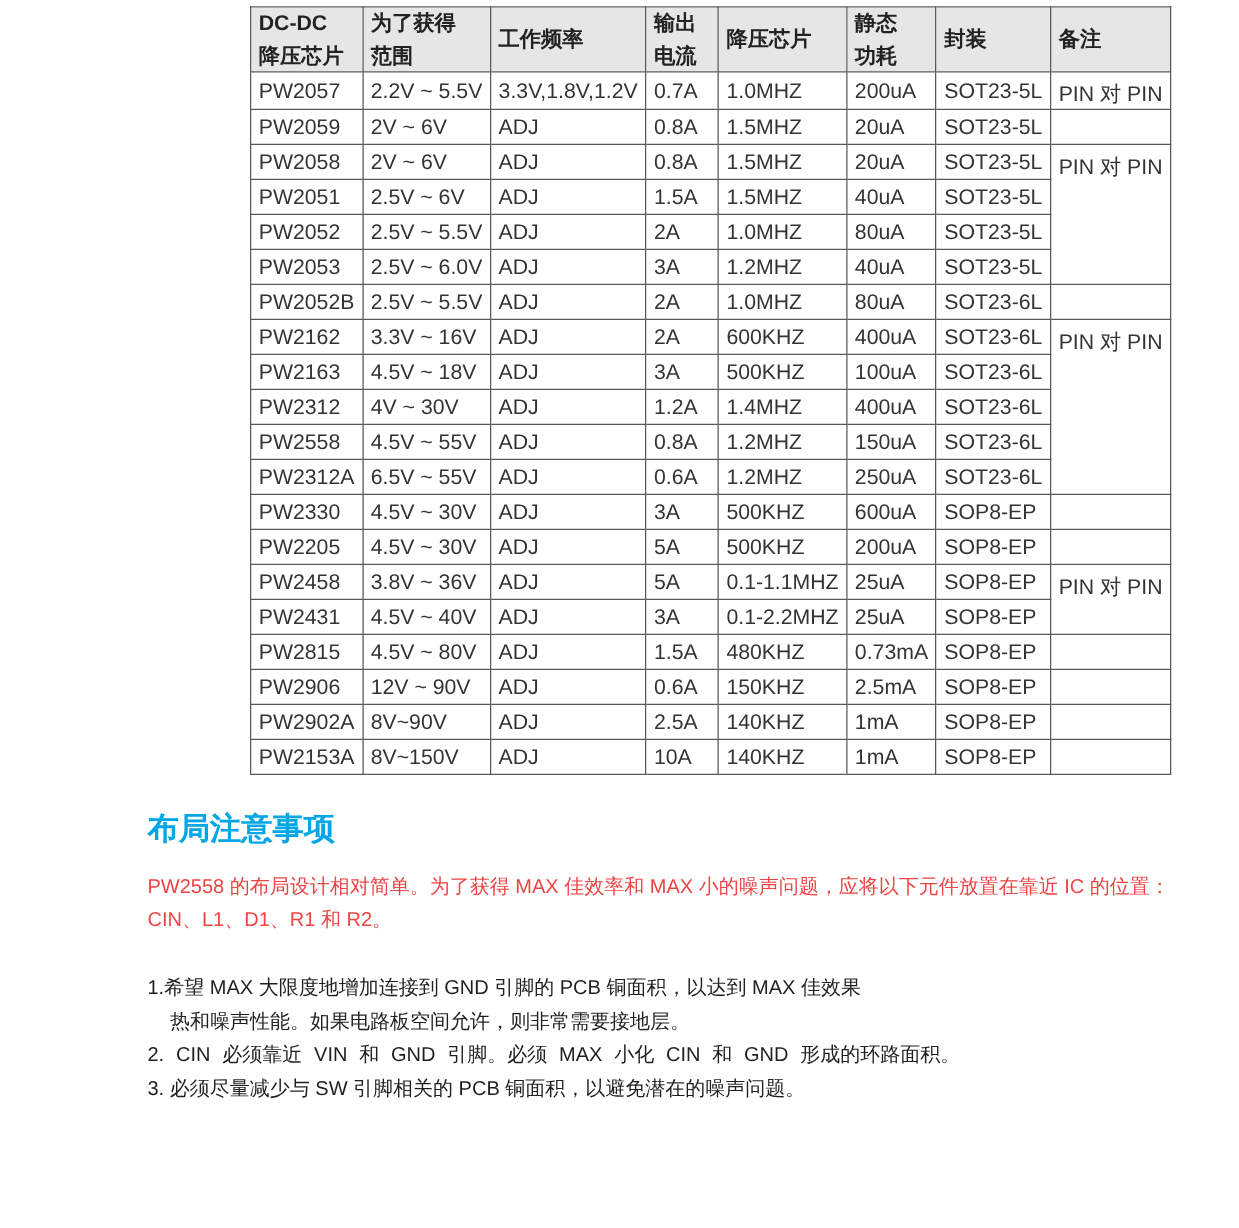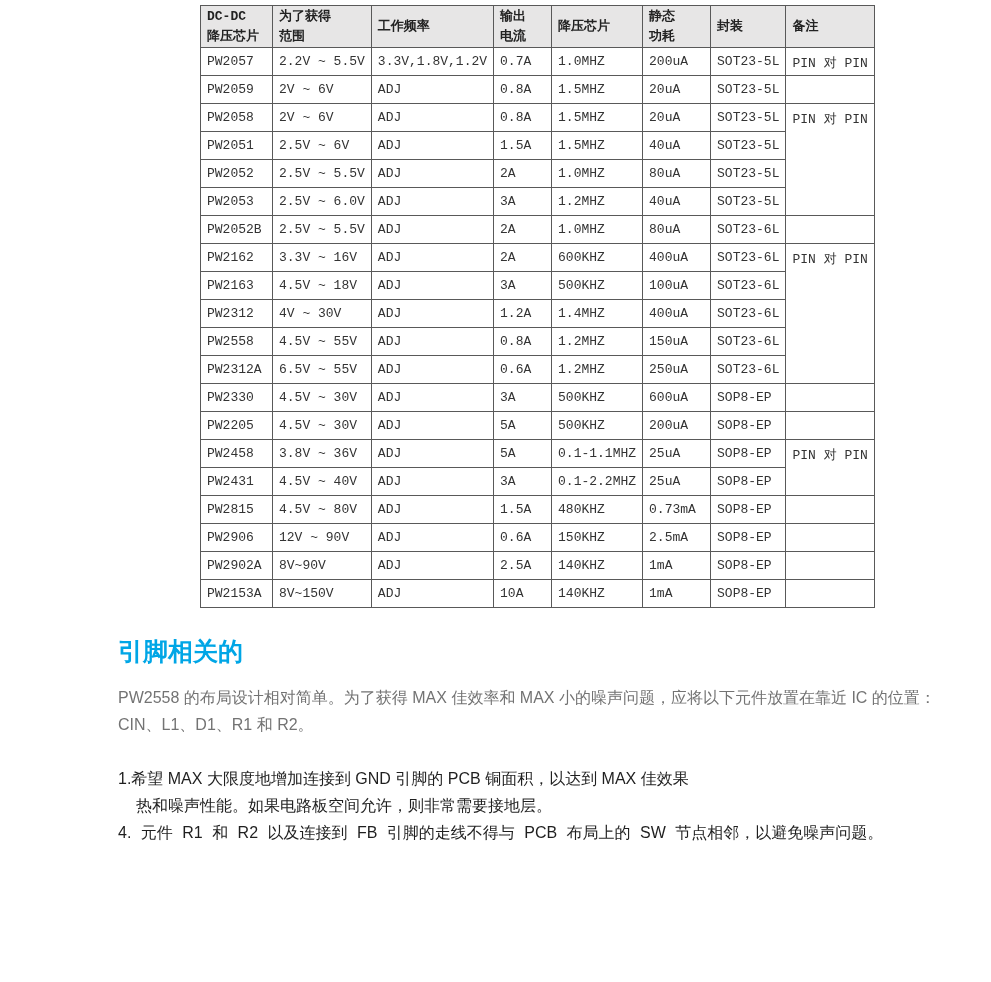--- a/index.html
+++ b/index.html
@@ -19,23 +19,22 @@
     width: 991px;
     height: 982px;
     overflow: hidden;
     background: #fff;
   }
   
   table.spec {
     border-collapse: collapse;
     table-layout: fixed;
     margin: 5px 4px 0 200px;
-    font-size: 13px;
+    font-size: 17px;
     color: #333333;
-    font-family: Liberation Mono, monospace;
   }
   table.spec th, table.spec td {
     border: 1px solid var(--tbl-border);
     padding: 0 6px;
     overflow: hidden;
   }
   table.spec thead th {
     background: var(--tbl-header-bg);
     font-weight: bold;
     text-align: left;
@@ -64,21 +63,21 @@
     color: var(--accent);
     font-size: 25px;
     font-weight: bold;
     margin: 0 0 18px 0;
     line-height: 1.1;
   }
   .intro {
     font-size: 16px;
     line-height: 27px;
     margin: 0 0 27px 0;
-    color: #737373;
+    color: #ef4444;
   }
   .notes-list { margin-top: 27px; }
   .note-item {
     font-size: 16px;
     line-height: 27px;
     padding-left: 18px;
     text-indent: -18px;
     white-space: pre-wrap;
     color: #1f1f1f;
   }
@@ -309,22 +308,23 @@
           <td>10A</td>
           <td>140KHZ</td>
           <td>1mA</td>
           <td>SOP8-EP</td>
           <td rowspan="1" class="remark-cell"></td>
         </tr>
       </tbody>
   </table>
 
   <div class="section">
-    <h2>引脚相关的</h2>
+    <h2>布局注意事项</h2>
     <p class="intro">PW2558 的布局设计相对简单。为了获得 MAX 佳效率和 MAX 小的噪声问题，应将以下元件放置在靠近 IC 的位置： CIN、L1、D1、R1 和 R2。</p>
     <div class="notes-list" id="notes-list">
         <div class="note-item">1.希望 MAX 大限度地增加连接到 GND 引脚的 PCB 铜面积，以达到 MAX 佳效果
 热和噪声性能。如果电路板空间允许，则非常需要接地层。</div>
-        <div class="note-item justify">4. 元件 R1 和 R2 以及连接到 FB 引脚的走线不得与 PCB 布局上的 SW 节点相邻，以避免噪声问题。</div>
+        <div class="note-item justify">2. CIN 必须靠近 VIN 和 GND 引脚。必须 MAX 小化 CIN 和 GND 形成的环路面积。</div>
+        <div class="note-item">3. 必须尽量减少与 SW 引脚相关的 PCB 铜面积，以避免潜在的噪声问题。</div>
       </div>
   </div>
 
 </div>
 
 </body></html>

